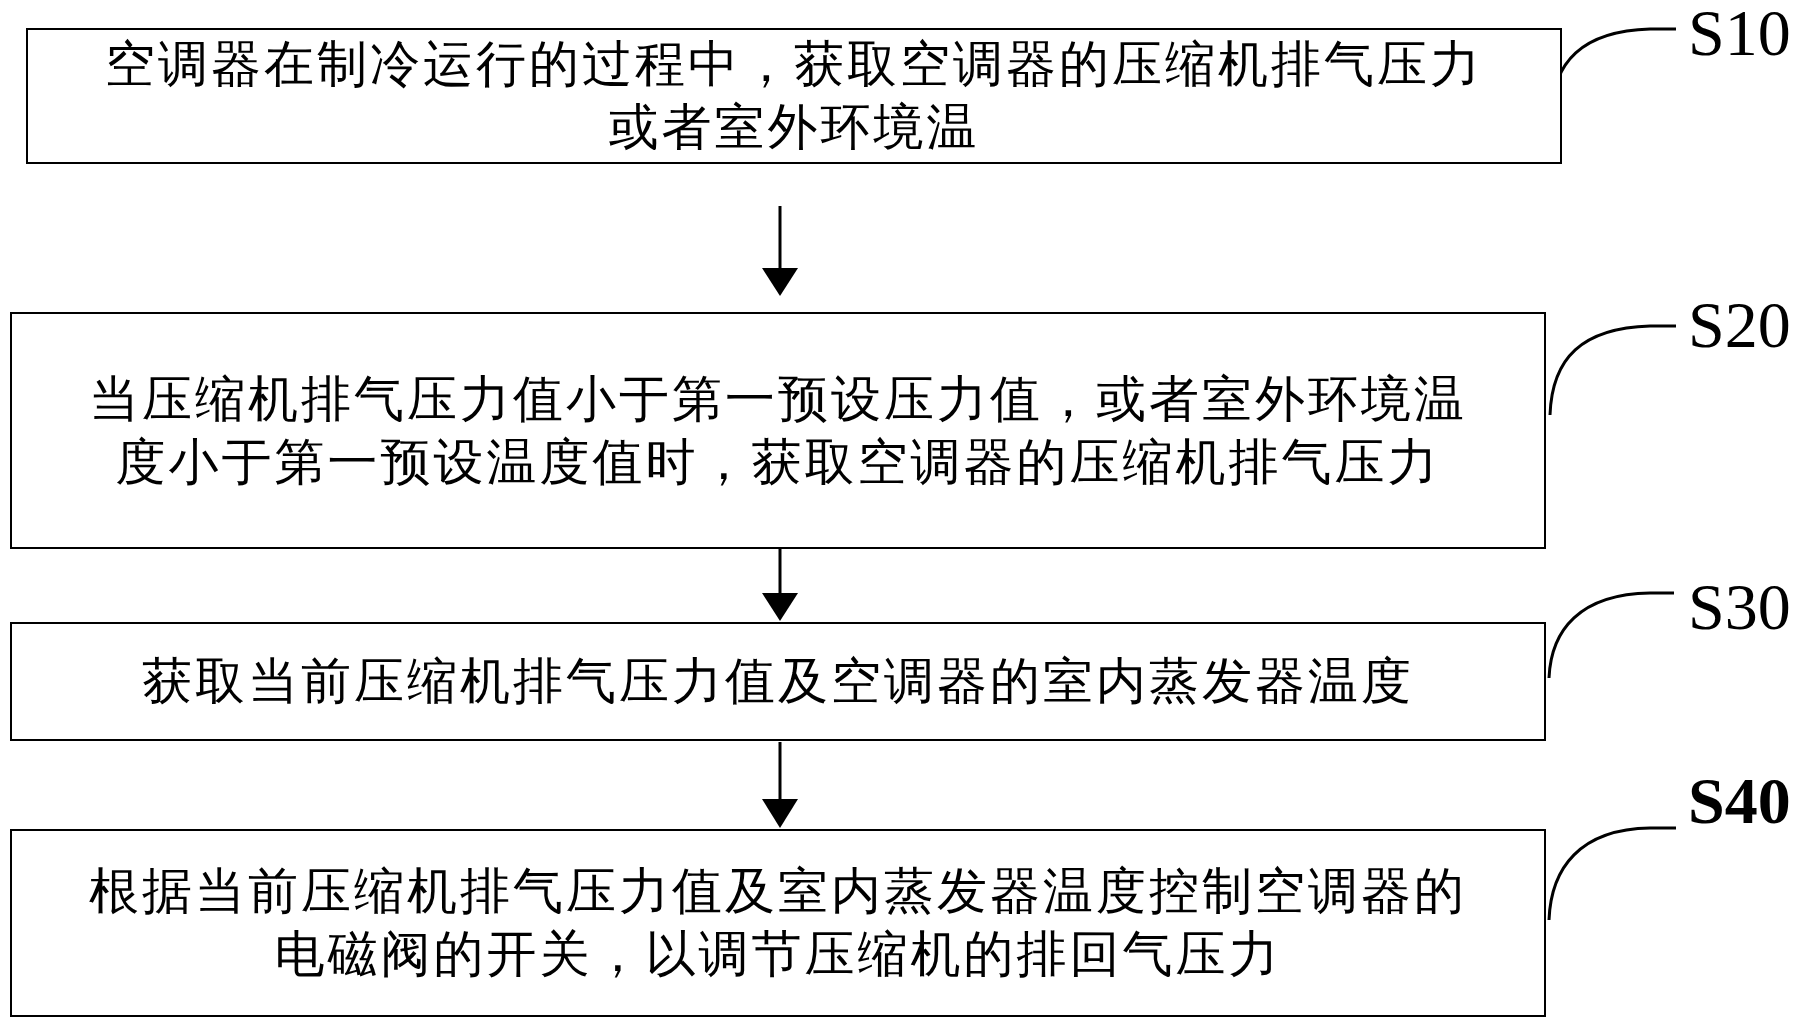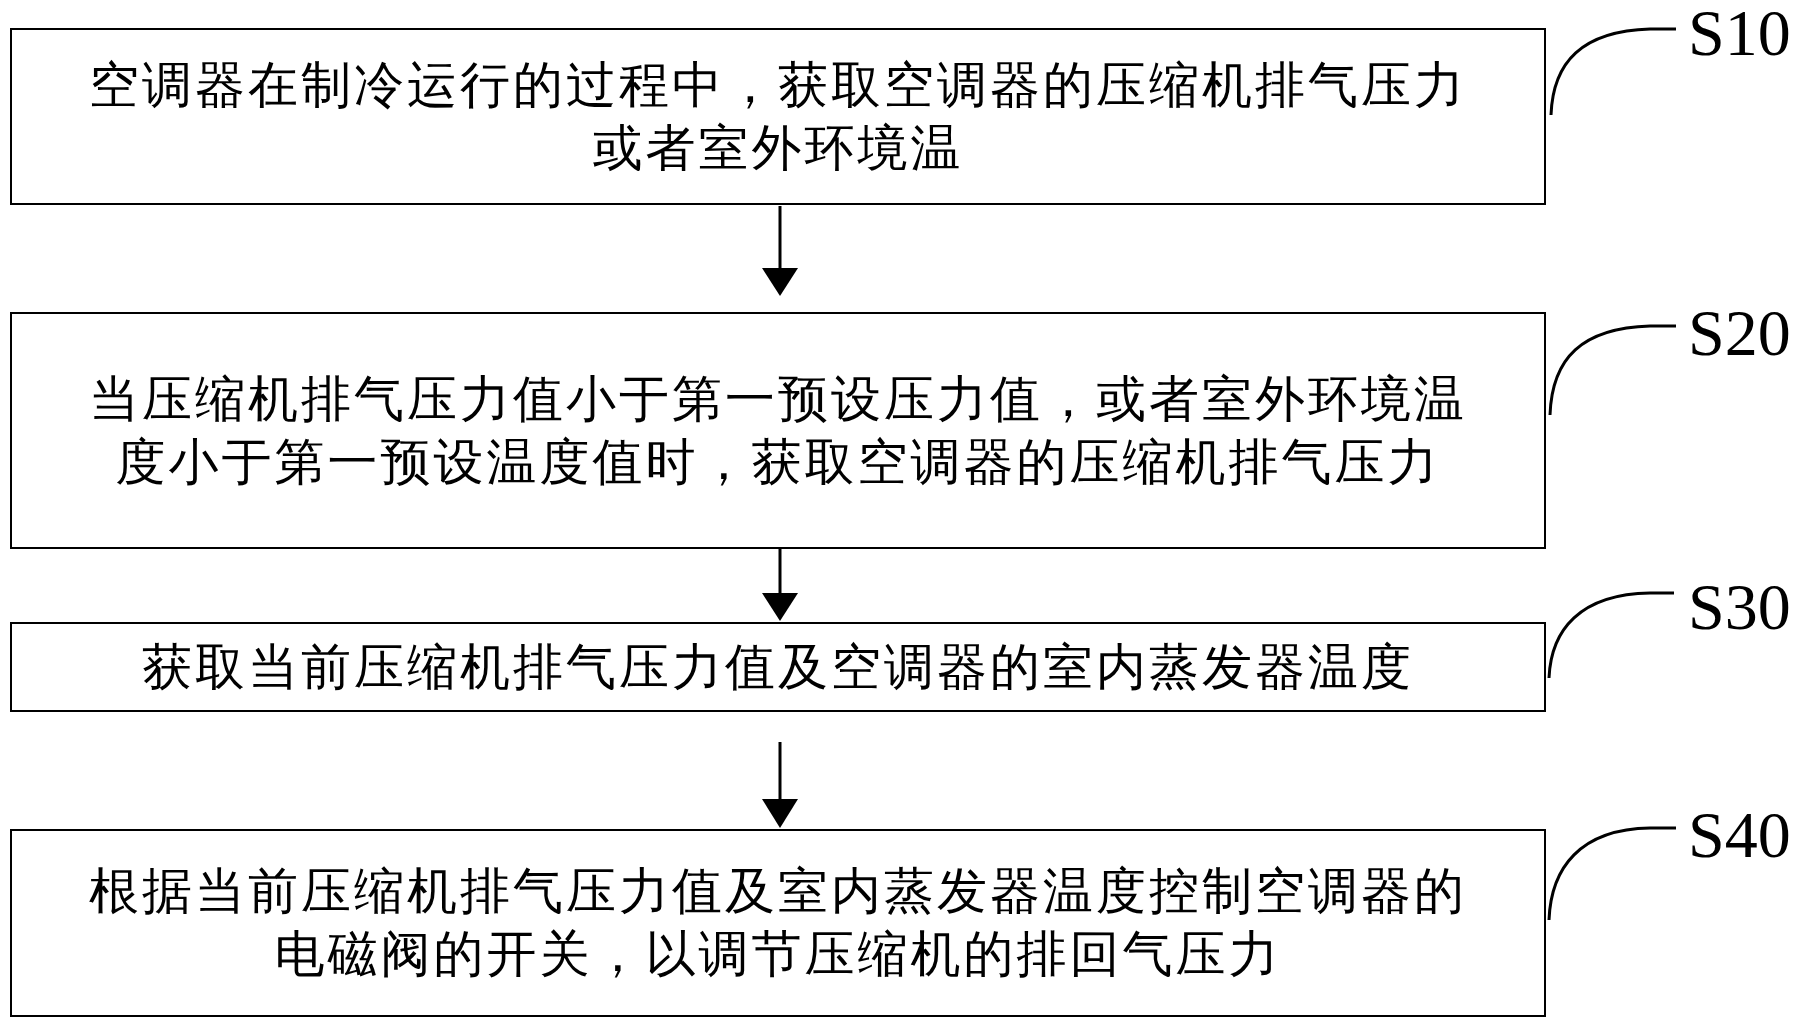--- a/index.html
+++ b/index.html
@@ -46,28 +46,28 @@
   .step-label {
     position: absolute;
     left: 1688px;
     width: 100px;
     height: 60px;
     font-size: 66px;
     line-height: 60px;
     text-align: left;
     white-space: nowrap;
   }
-  #box-s10 { top: 28px;  height: 177px; }
+  #box-s10 { top: 28px;  height: 136px; margin-left: 16px; }
   #box-s20 { top: 312px; height: 237px; }
-  #box-s30 { top: 622px; height: 90px; }
+  #box-s30 { top: 622px; height: 119px; }
   #box-s40 { top: 829px; height: 188px; }
   #label-s10 { top: 3px;   }
-  #label-s20 { top: 303px; }
+  #label-s20 { top: 295px; }
   #label-s30 { top: 577px; }
-  #label-s40 { top: 805px; }
+  #label-s40 { top: 771px; font-weight: bold; }
 </style>
 </head>
 <body>
 
 <div class="canvas">
 
   <svg class="overlay" viewBox="0 0 1795 1020" xmlns="http://www.w3.org/2000/svg">
 
     <g>
       <line x1="780" y1="206" x2="780" y2="270" stroke="#000" stroke-width="3"></line>

